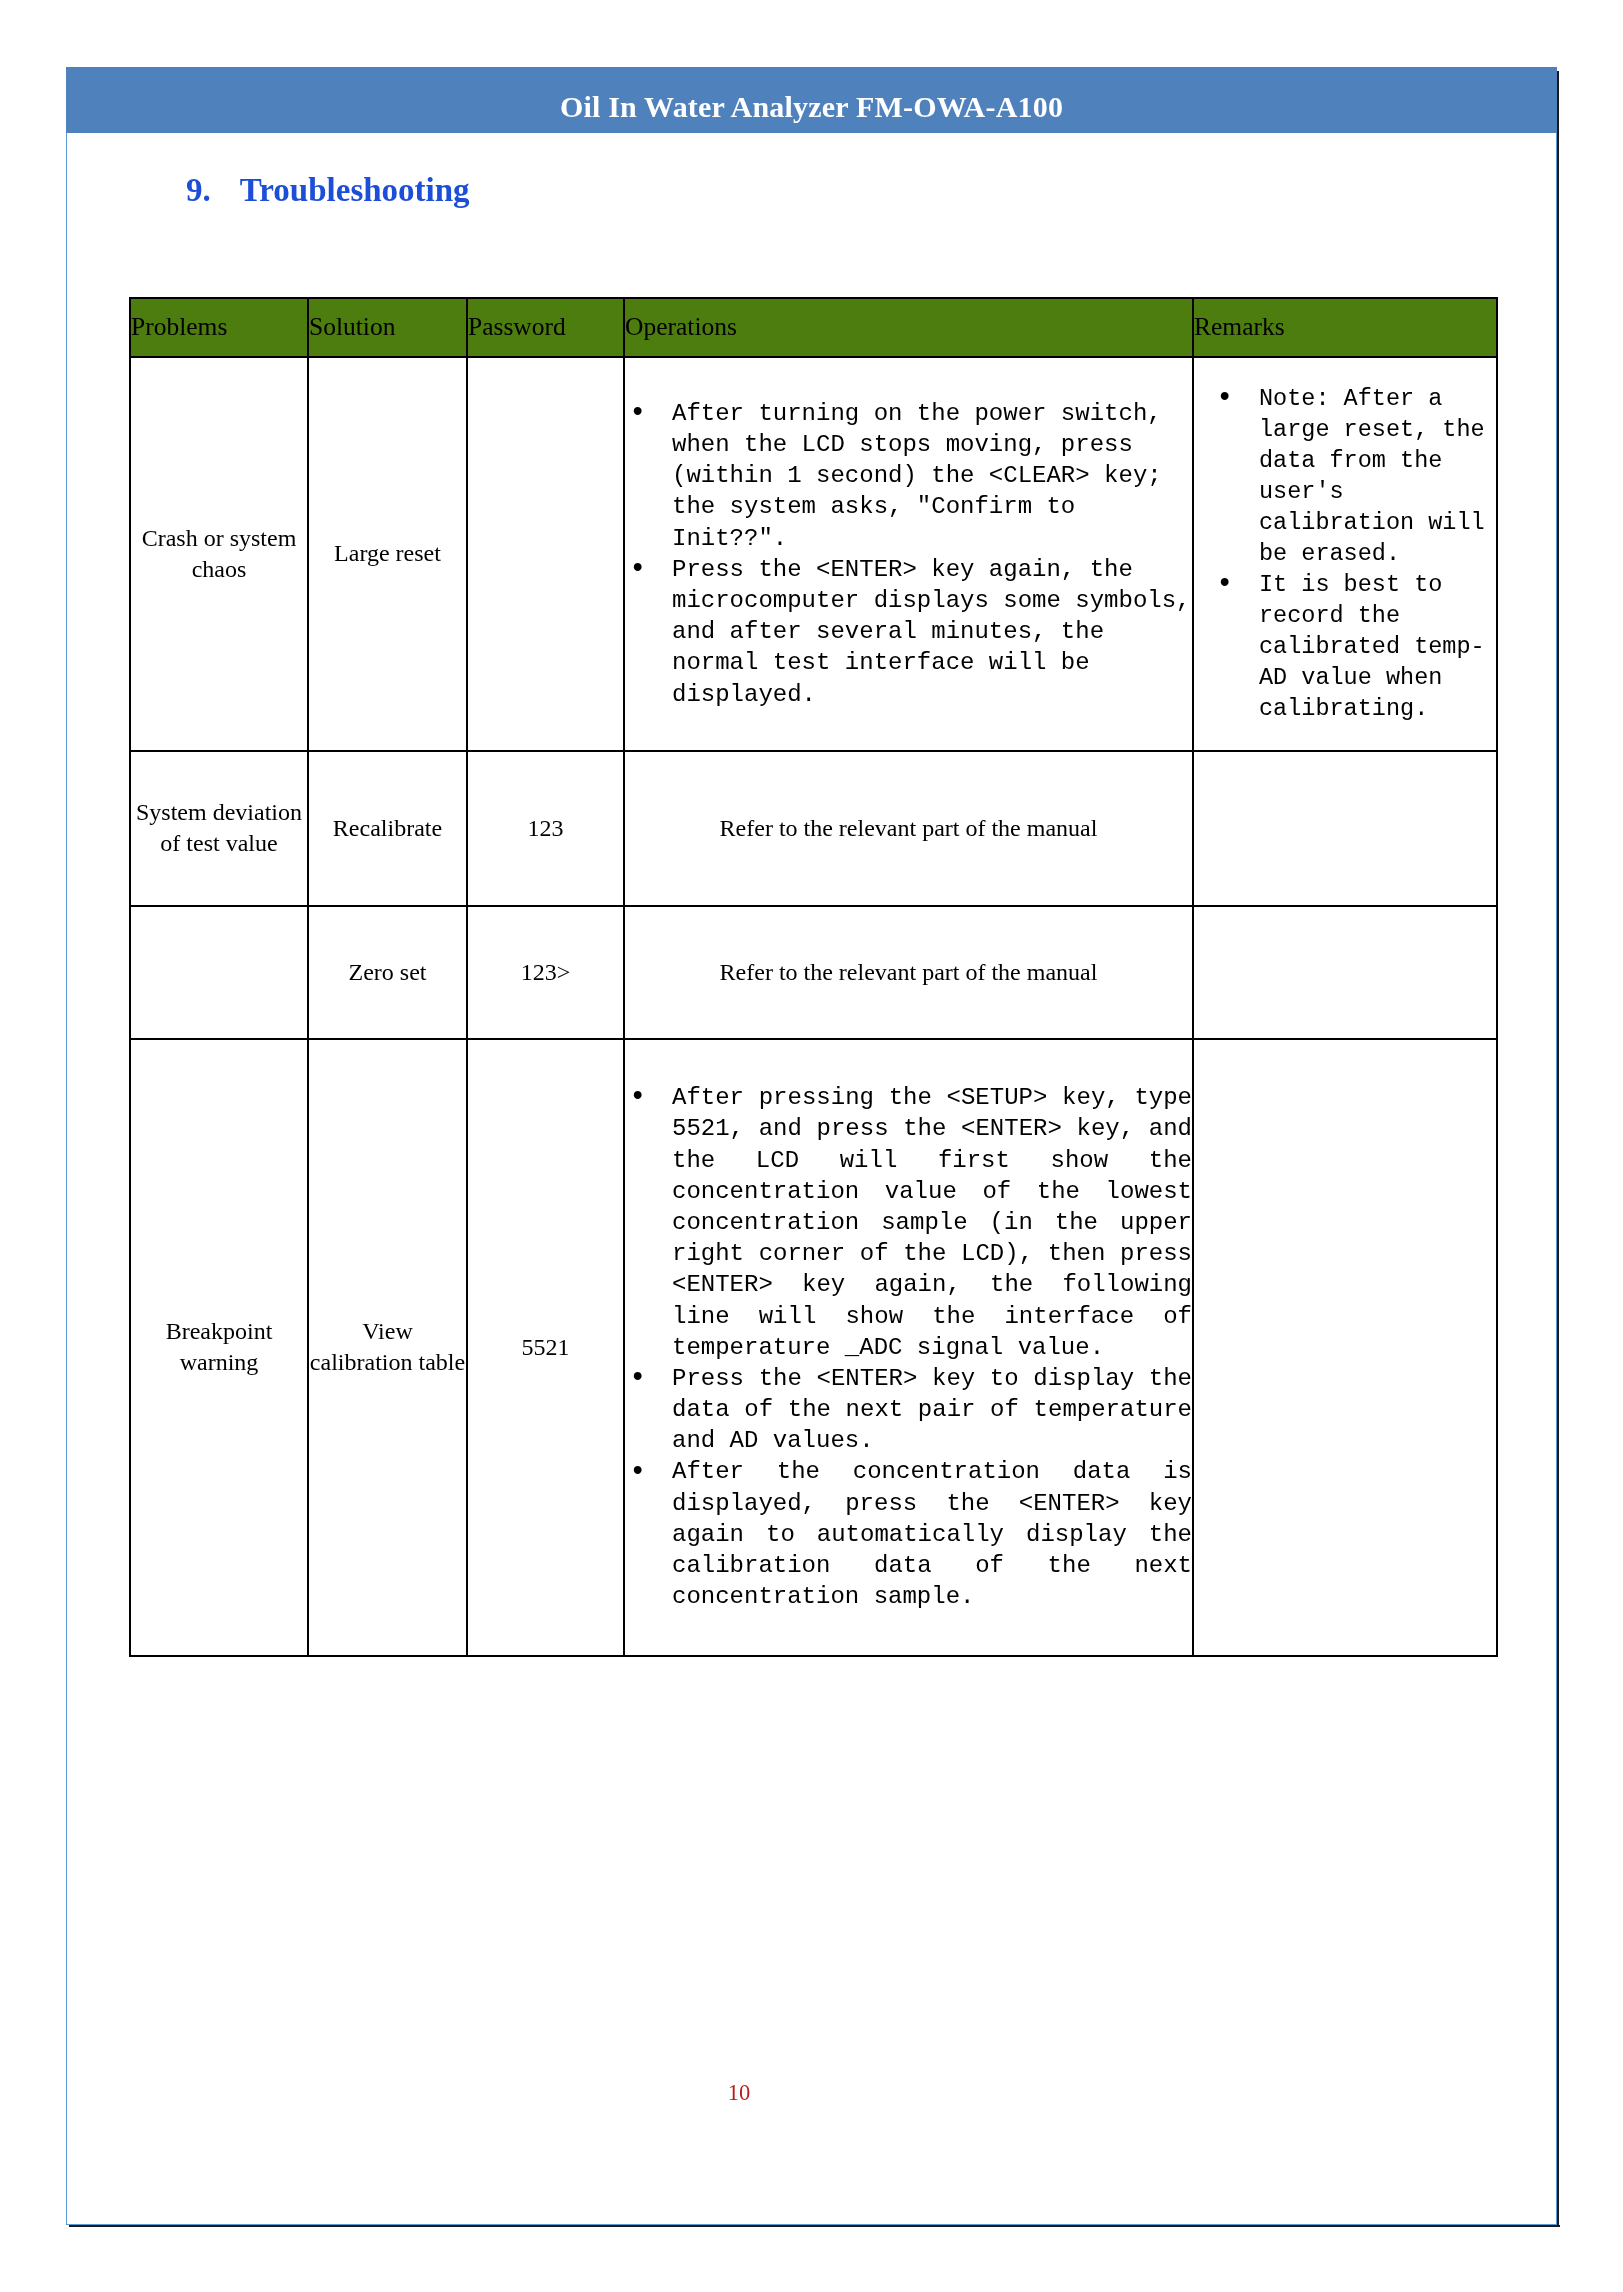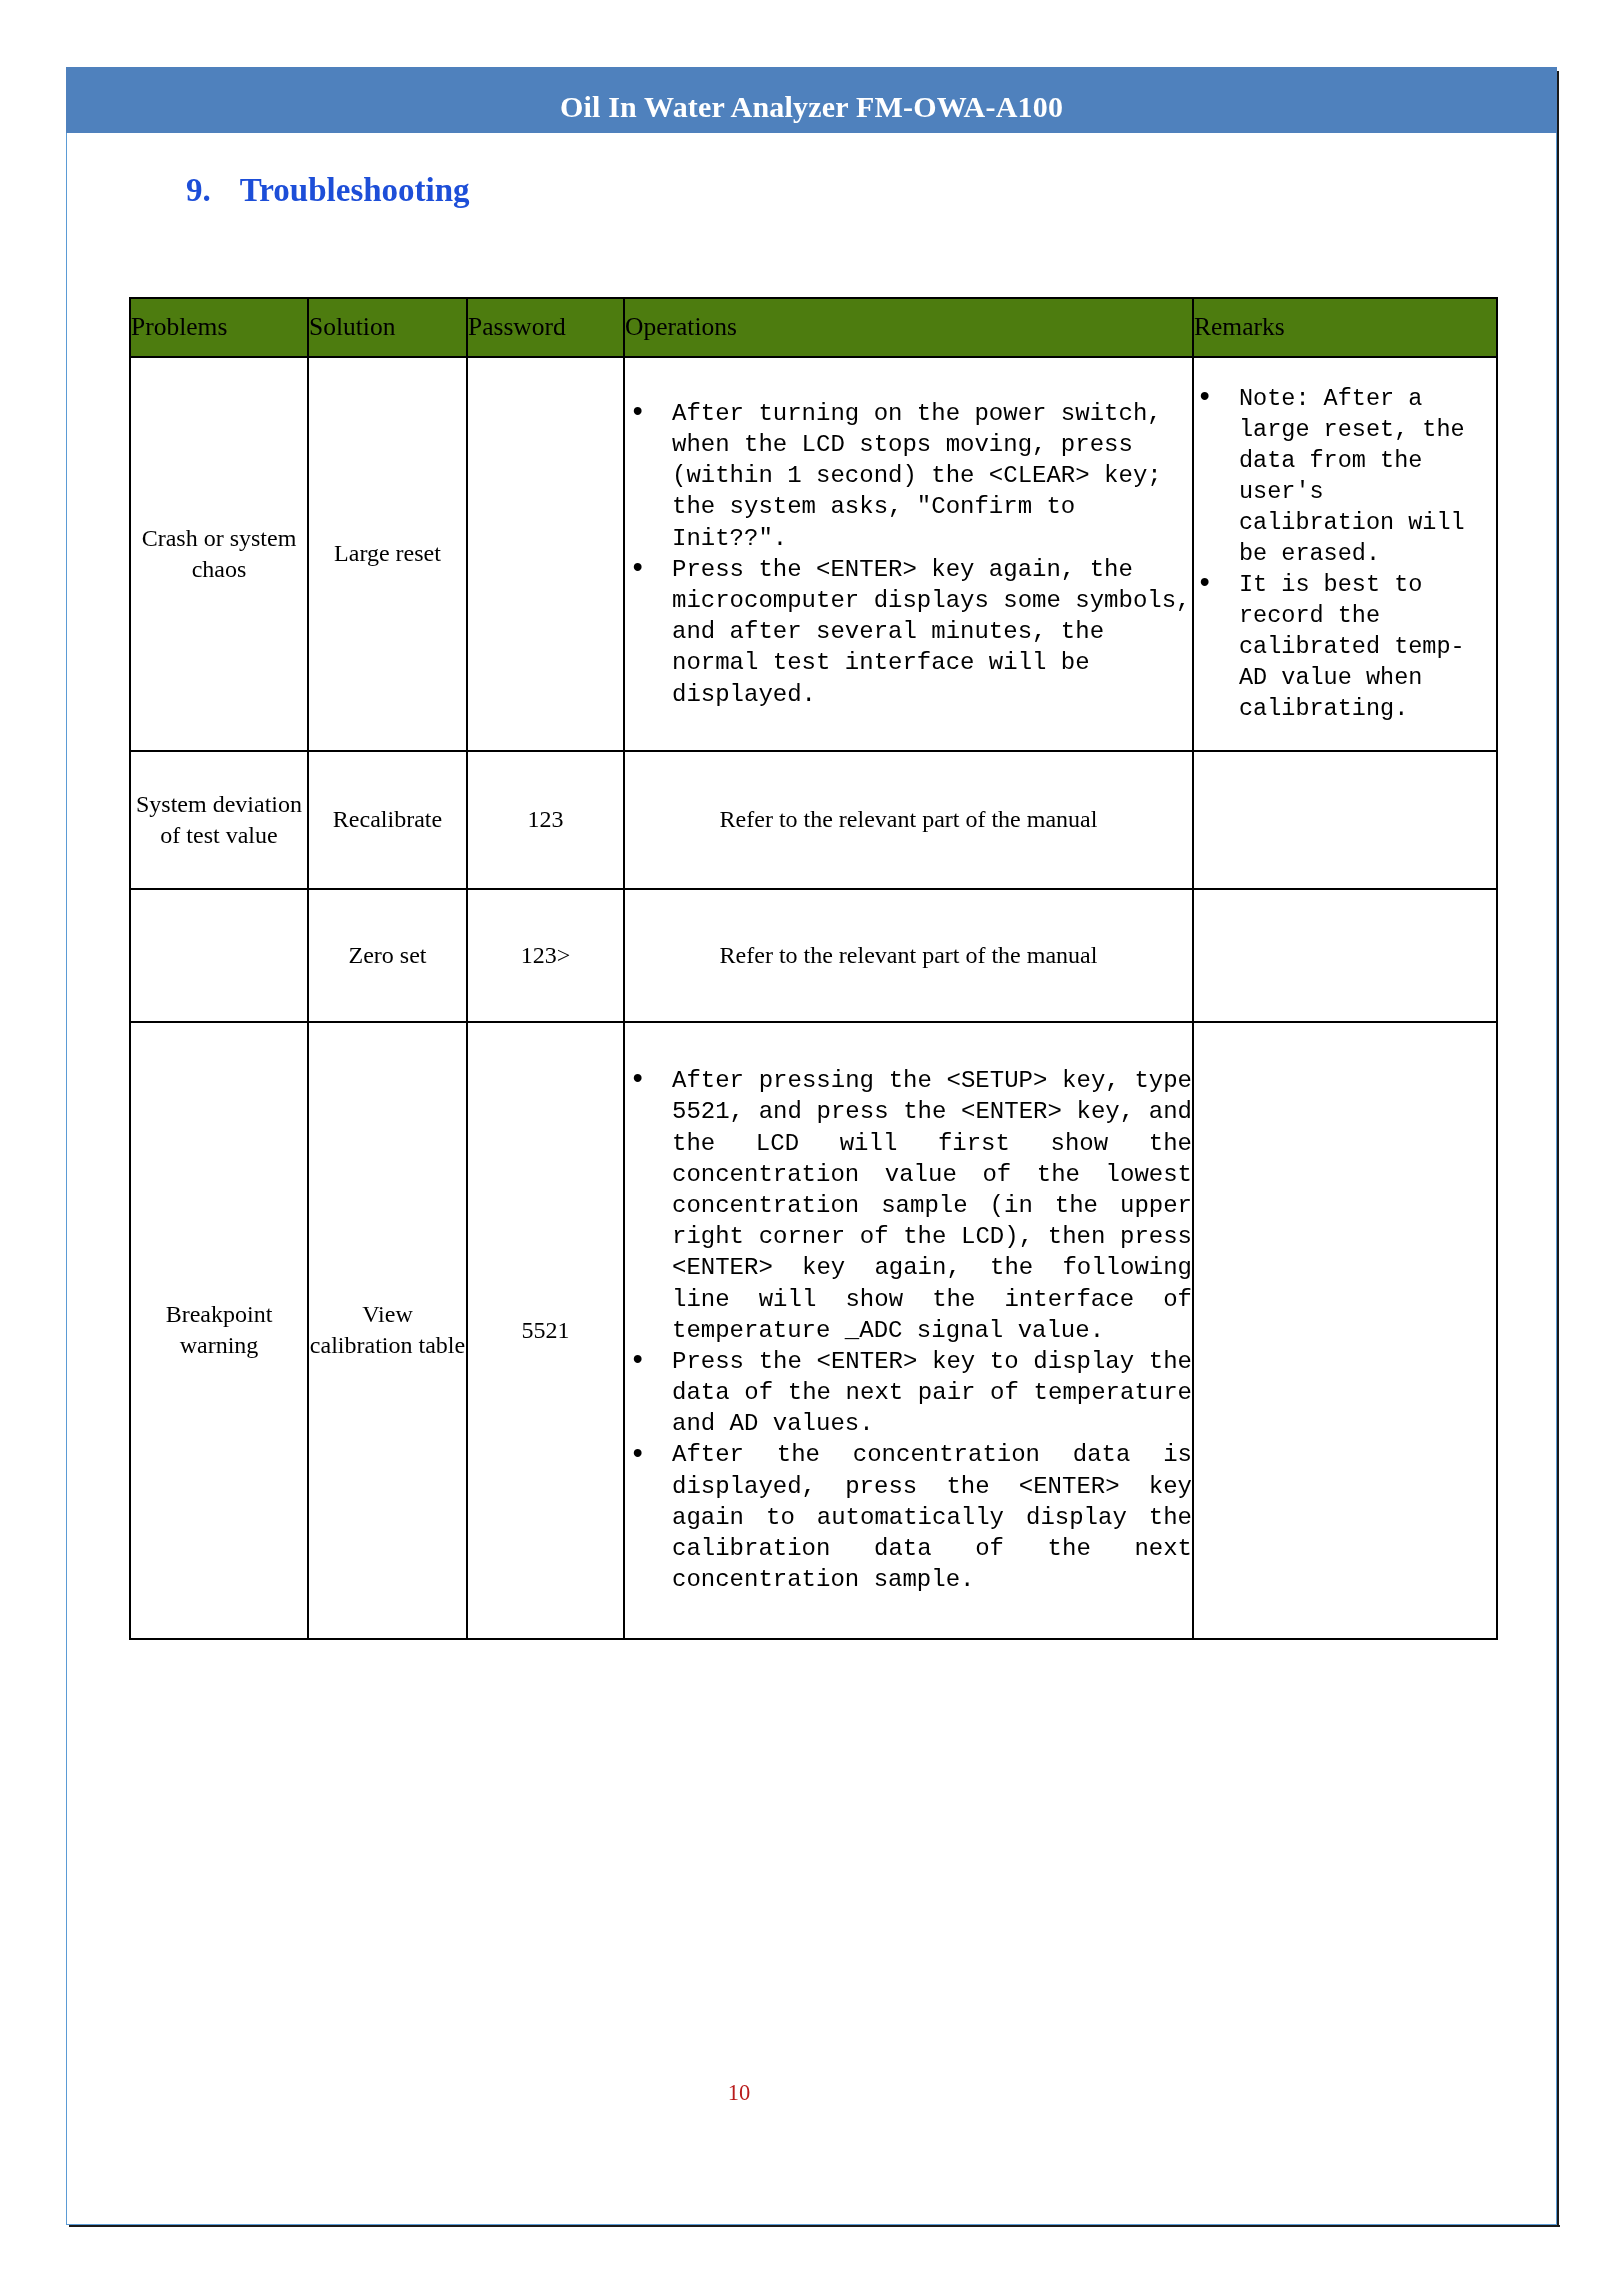--- a/index.html
+++ b/index.html
@@ -150,30 +150,31 @@
     line-height: 1.3;
   }
   ul.bul.tight > li { padding-left: 45px; }
   ul.bul.tight > li::before { left: 2px; }
 
   .just { text-align: justify; text-justify: inter-word; }
   .lft { text-align: left; }
 
   
   .r1 { height: 394px; }
-  .r2 { height: 138px; }
+  .r2 { height: 155px; }
   .r3 { height: 133px; }
   .r4 { height: 78px; }
   .r5 { height: 617px; }
 
   
   .remarks-inner {
     width: 294px;
     font-size: 23.5px;
     line-height: 1.32;
+    padding-left: 20px;
   }
 
   
   .page-number {
     position: absolute;
     left: 0;
     top: 2080px;
     width: 1478px;
     text-align: center;
     font-size: 22.5px;

